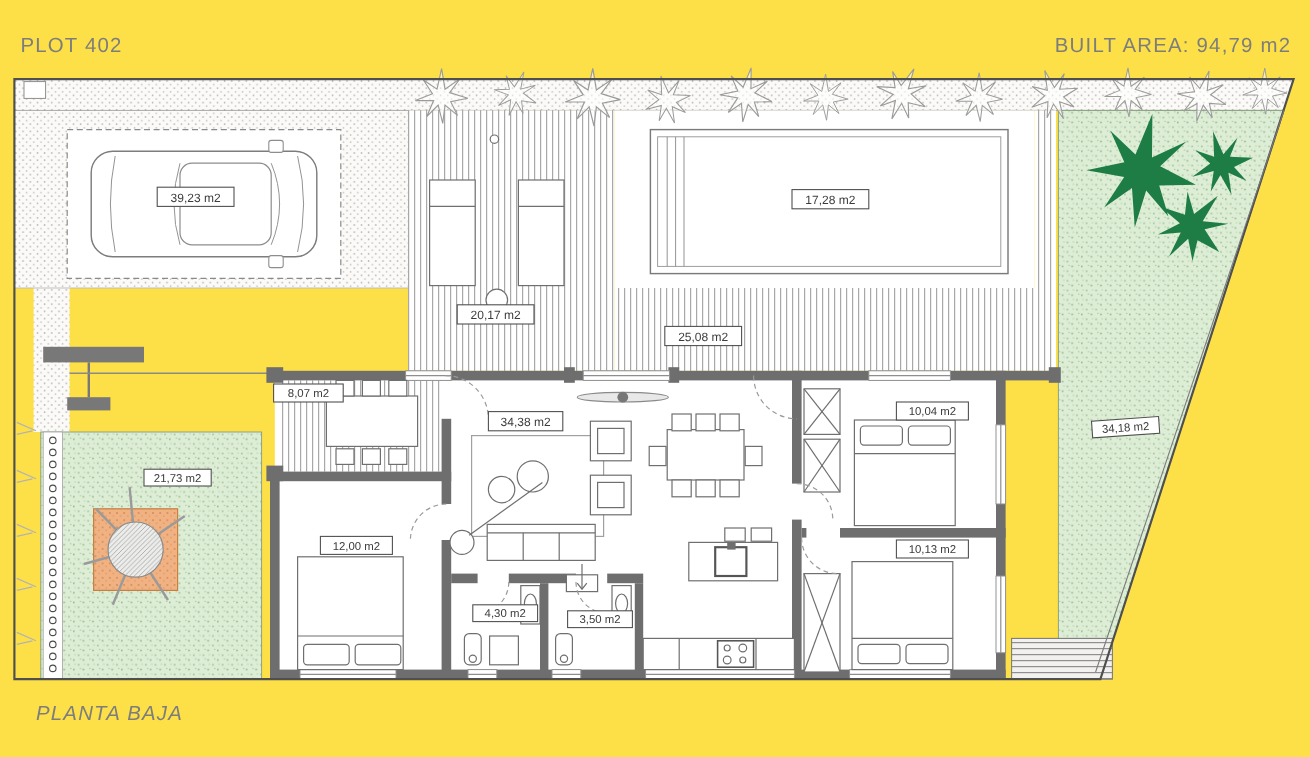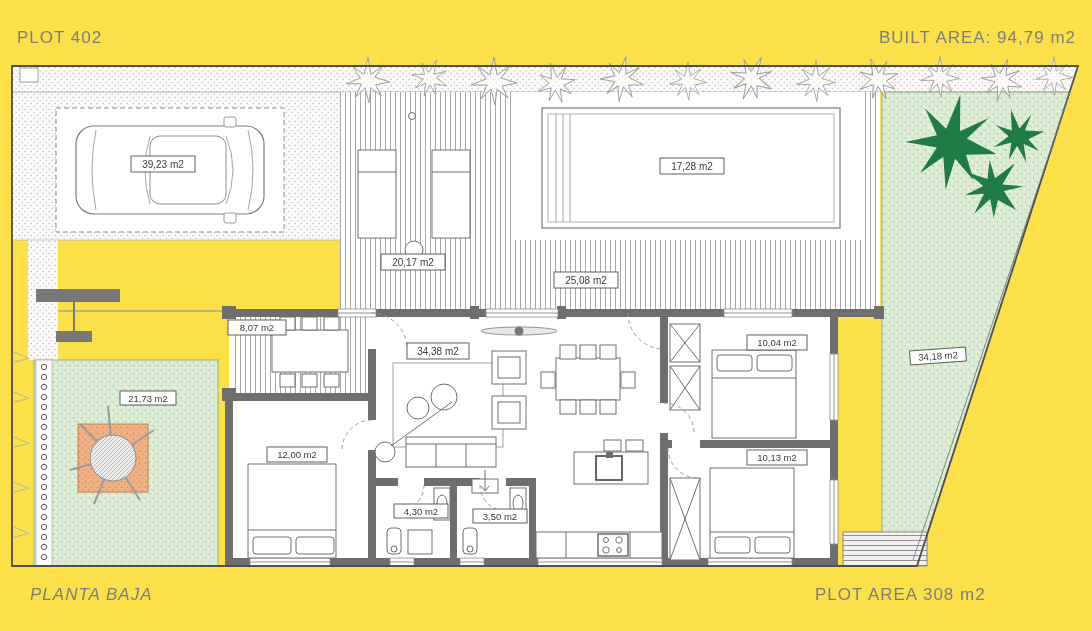--- a/index.html
+++ b/index.html
@@ -26,21 +26,20 @@
   .grass{stroke:#b3b3b3;stroke-width:1;fill:none;}
 </style>
 </head>
 <body>
 
 <div id="stage">
 
   <div class="corner-label lbl-tl">PLOT 402</div>
   <div class="corner-label lbl-tr">BUILT AREA: 94,79 m2</div>
   <div class="corner-label lbl-bl">PLANTA BAJA</div>
-  <div class="corner-label lbl-br">PLOT AREA 308 m2</div>
 
   <svg width="1092" height="631" viewBox="0 0 1092 631">
     <defs>
       <pattern id="p-dots" width="6" height="6" patternUnits="userSpaceOnUse">
         <rect width="6" height="6" fill="#fbfaf8"></rect>
         <circle cx="1.2" cy="1.5" r="0.7" fill="#b8b4ae"></circle>
         <circle cx="4.2" cy="4.5" r="0.7" fill="#c9c5bf"></circle>
       </pattern>
       <pattern id="p-green" width="8" height="8" patternUnits="userSpaceOnUse">
         <rect width="8" height="8" fill="#ddedd6"></rect>

